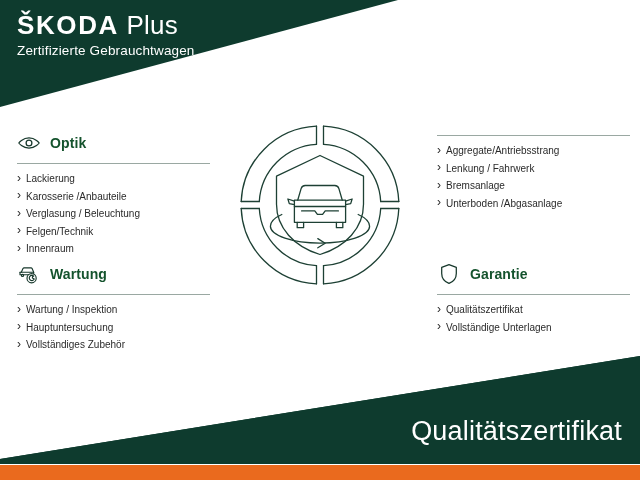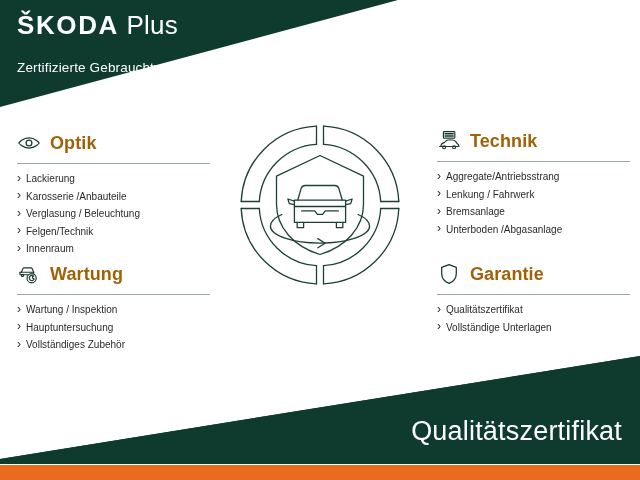--- a/index.html
+++ b/index.html
@@ -49,21 +49,21 @@
     letter-spacing: 1.6px;
   }
   .logo-plus {
     font-weight: 400;
     letter-spacing: 0.2px;
   }
   .logo-line2 {
     font-size: 13.5px;
     font-weight: 400;
     letter-spacing: 0.15px;
-    margin-top: 22px;
+    margin-top: 5px;
     white-space: nowrap;
   }
 
   
   .col {
     position: absolute;
     z-index: 3;
     width: 200px;
   }
   .col-left  { left: 17px; }
@@ -83,23 +83,23 @@
   .block-icon {
     width: 24px;
     height: 24px;
     flex: 0 0 24px;
     display: block;
     color: #16372b;
   }
   .block-icon svg { display: block; width: 100%; height: 100%; }
 
   .block-title {
-    font-size: 18px;
+    font-size: 14px;
     font-weight: 700;
-    color: #a16207;
+    color: #14532d;
     letter-spacing: 0.1px;
     white-space: nowrap;
   }
 
   .block-rule {
     width: 193px;
     height: 1px;
     background: #9aa8a2;
     margin-top: 7px;
     margin-bottom: 6px;
@@ -209,33 +209,20 @@
     </div>
     <div class="block-rule"></div>
     <ul class="block-list">
       <li>Wartung / Inspektion</li>
       <li>Hauptuntersuchung</li>
       <li>Vollständiges Zubehör</li>
     </ul>
   </div>
 
   <div class="col col-right block-technik">
-    <div class="block-head">
-      <span class="block-icon">
-        <svg viewBox="0 0 24 24" fill="none" stroke="#16372b" stroke-width="1.15" stroke-linecap="round" stroke-linejoin="round">
-          <rect x="6.4" y="2.6" width="11.4" height="6.6" rx="0.7"></rect>
-          <path d="M7.9 4.5h8.4M7.9 6.1h8.4M7.9 7.7h8.4"></path>
-          <path d="M2.6 17.5h18.4"></path>
-          <path d="M3.9 17.5c0-2.2 1.6-3.5 3.3-3.9l2.2-2c.5-.45 1-.6 1.7-.6h4.2c1.5 0 2.6.55 3.5 1.7l1.4 1.9c1 .35 1.7 1.4 1.7 2.9"></path>
-          <circle cx="7.1" cy="18.2" r="1.5"></circle>
-          <circle cx="17.1" cy="18.2" r="1.5"></circle>
-        </svg>
-      </span>
-      <span class="block-title">Technik</span>
-    </div>
     <div class="block-rule"></div>
     <ul class="block-list">
       <li>Aggregate/Antriebsstrang</li>
       <li>Lenkung / Fahrwerk</li>
       <li>Bremsanlage</li>
       <li>Unterboden /Abgasanlage</li>
     </ul>
   </div>
 
   <div class="col col-right block-garantie">

